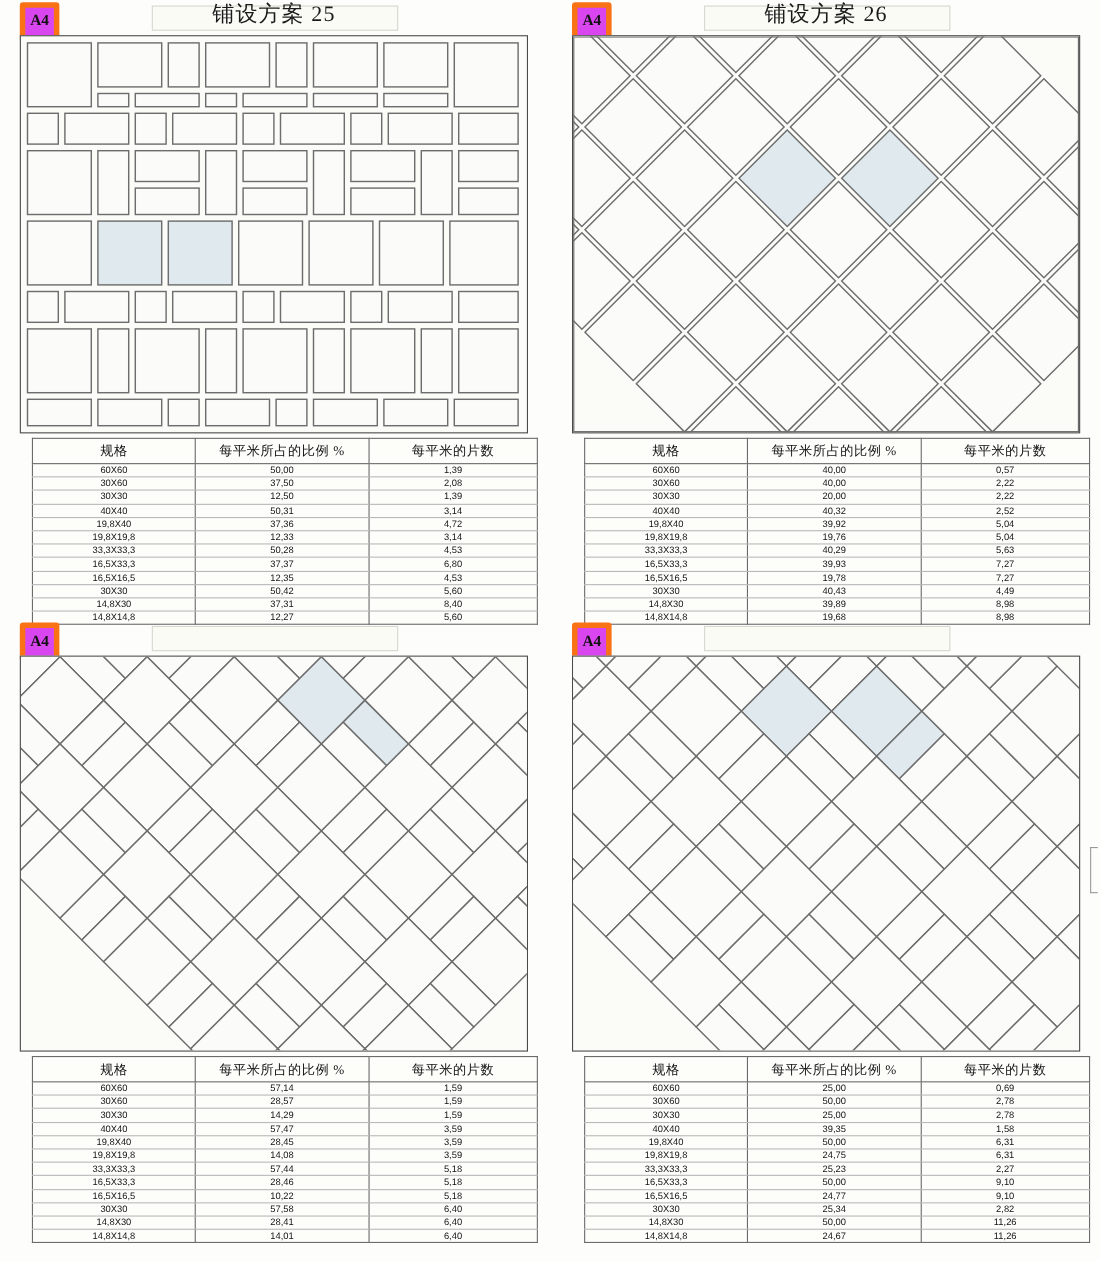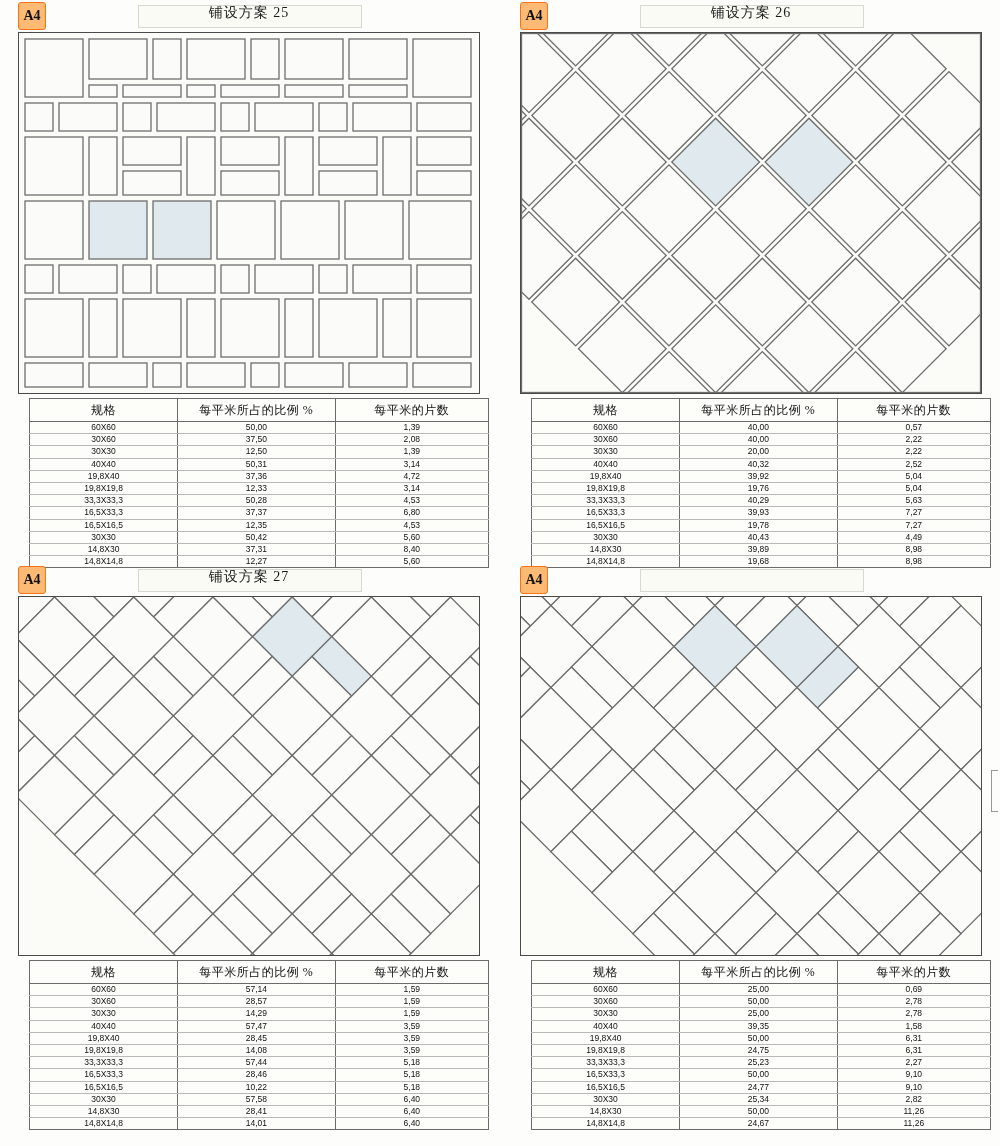--- a/index.html
+++ b/index.html
@@ -16,32 +16,32 @@
   .panel{position:absolute;}
   .panel.p1{left:18px;top:2px;width:462px;height:560px;}
   .panel.p2{left:520px;top:2px;width:462px;height:560px;}
   .panel.p3{left:18px;top:566px;width:462px;height:578px;}
   .panel.p4{left:520px;top:566px;width:462px;height:578px;}
 
   
   .phead{position:relative;height:28px;}
   .a4{
     position:absolute;left:0;top:0;width:26px;height:26px;
-    border:1px solid #f97316;border-radius:3px;
-    background:#fdba74;
+    border:5px solid #f97316;border-radius:3px;
+    background:#d946ef;
     font-size:14px;font-weight:bold;line-height:26px;text-align:center;
     font-family:"Liberation Serif", serif;
   }
   .titlebar{
     position:absolute;left:120px;top:3px;width:222px;height:21px;
     background:#fbfbf6;border:1px solid #d8d8d0;
   }
   .title{
     position:absolute;left:0;top:0;width:462px;height:22px;
-    text-align:center;font-size:14px;line-height:22px;
+    text-align:center;font-size:20px;line-height:22px;
     font-family:"Liberation Serif", serif;letter-spacing:1px;color:#1a1a1a;
   }
 
   
   .draw{
     position:absolute;left:0;top:30px;width:460px;height:360px;
     border:1px solid #4a4a4a;background:#fbfbf8;overflow:hidden;
   }
   .p3 .draw,.p4 .draw{height:358px;}
   .draw svg{display:block;}
@@ -407,21 +407,20 @@
             <td class="c3">8,98</td>
           </tr>
       </tbody>
     </table>
   </div>
 
   <div class="panel p3">
     <div class="phead">
       <div class="a4">A4</div>
       <div class="titlebar"></div>
-      <div class="title">铺设方案 27</div>
     </div>
     <div class="draw">
       <svg width="460" height="358" viewBox="0 0 460 358">
         <defs>
             <clipPath id="clip27">
               <rect x="0" y="0" width="460" height="358"></rect>
             </clipPath>
           </defs>
         <g clip-path="url(#clip27)" stroke="#6d6d6d" stroke-width="1.3" fill="#fbfcf9">
           <g transform="rotate(45 230 179)">

